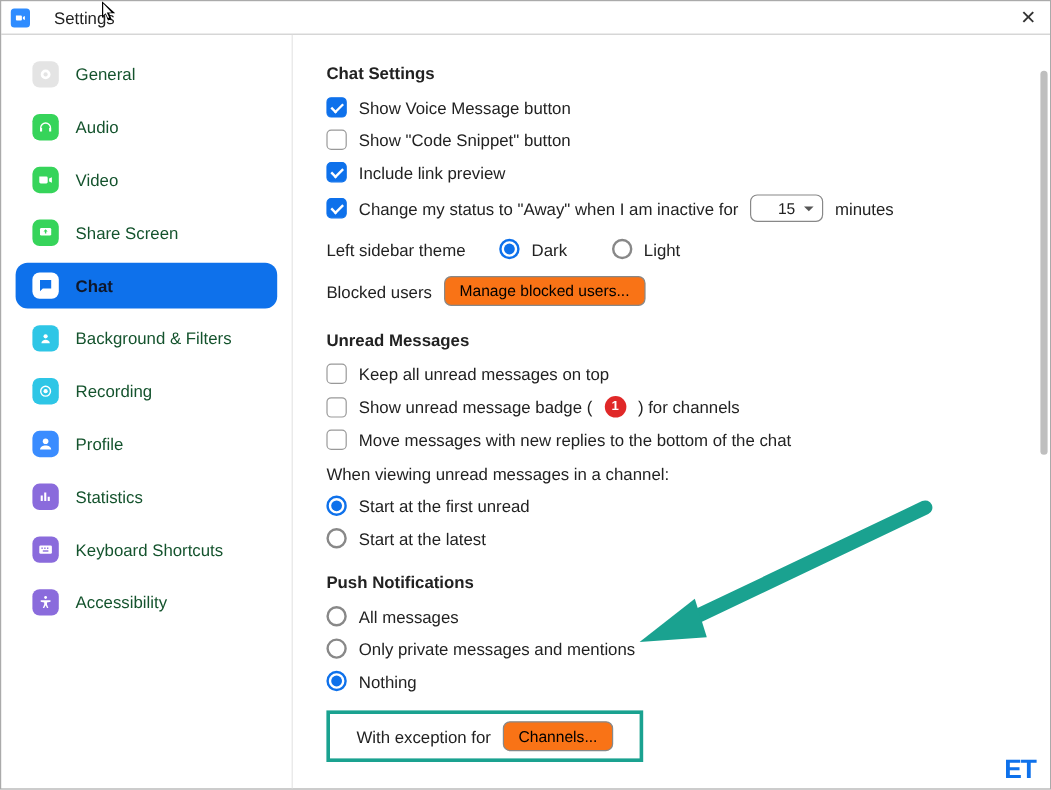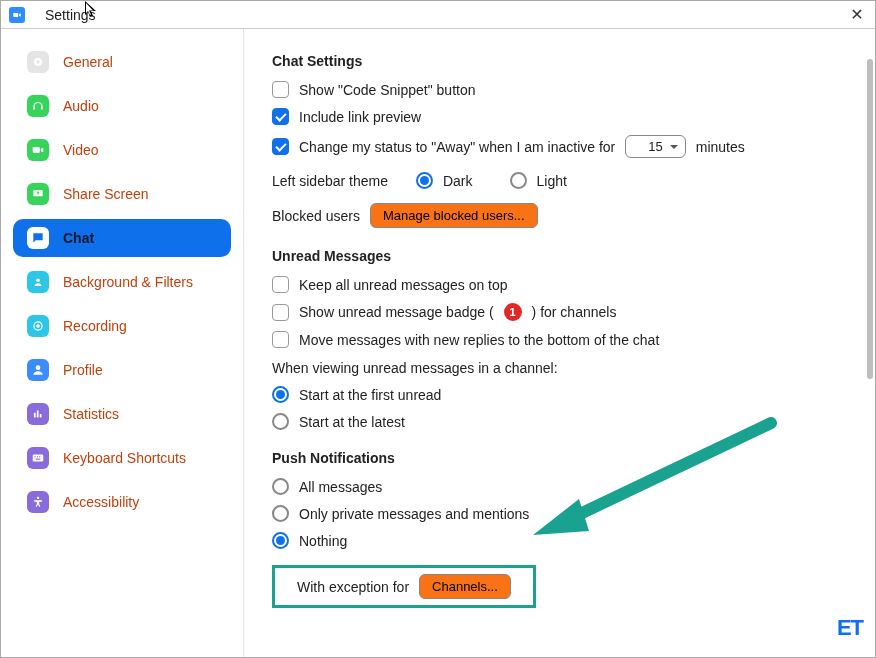--- a/index.html
+++ b/index.html
@@ -57,21 +57,21 @@
   overflow-y: auto;
 }
 .nav-item {
   display: flex;
   align-items: center;
   gap: 14px;
   padding: 8px 14px;
   border-radius: 10px;
   cursor: pointer;
   margin-bottom: 6px;
-  color: #c2410c;
+  color: #14532d;
 }
 .nav-item.active {
   background: #0e71eb;
   color: #0f172a;
 }
 .nav-icon {
   width: 22px; height: 22px;
   border-radius: 6px;
   display: flex; align-items: center; justify-content: center;
   flex-shrink: 0;
@@ -187,21 +187,21 @@
   background: #bfbfbf;
   border-radius: 3px;
 }
 .arrow {
   position: absolute;
   pointer-events: none;
 }
 .watermark {
   position: absolute;
   right: 12px;
-  bottom: 16px;
+  bottom: 3px;
   font-size: 22px;
   font-weight: 700;
   color: #0e71eb;
   letter-spacing: -1px;
 }
 </style>
 </head>
 <body>
 
 <div class="window">
@@ -321,20 +321,24 @@
           </span>
         <span>Accessibility</span>
       </div>
     </div>
 
     <div class="content">
 
       <div class="block">
         <div class="section-title">Chat Settings</div>
         <div class="row">
+          <span class="cb checked"></span>
+          <span>Show Voice Message button</span>
+        </div>
+        <div class="row">
           <span class="cb"></span>
           <span>Show "Code Snippet" button</span>
         </div>
         <div class="row">
           <span class="cb checked"></span>
           <span>Include link preview</span>
         </div>
         <div class="row">
           <span class="cb checked"></span>
           <span>Change my status to "Away" when I am inactive for</span>

